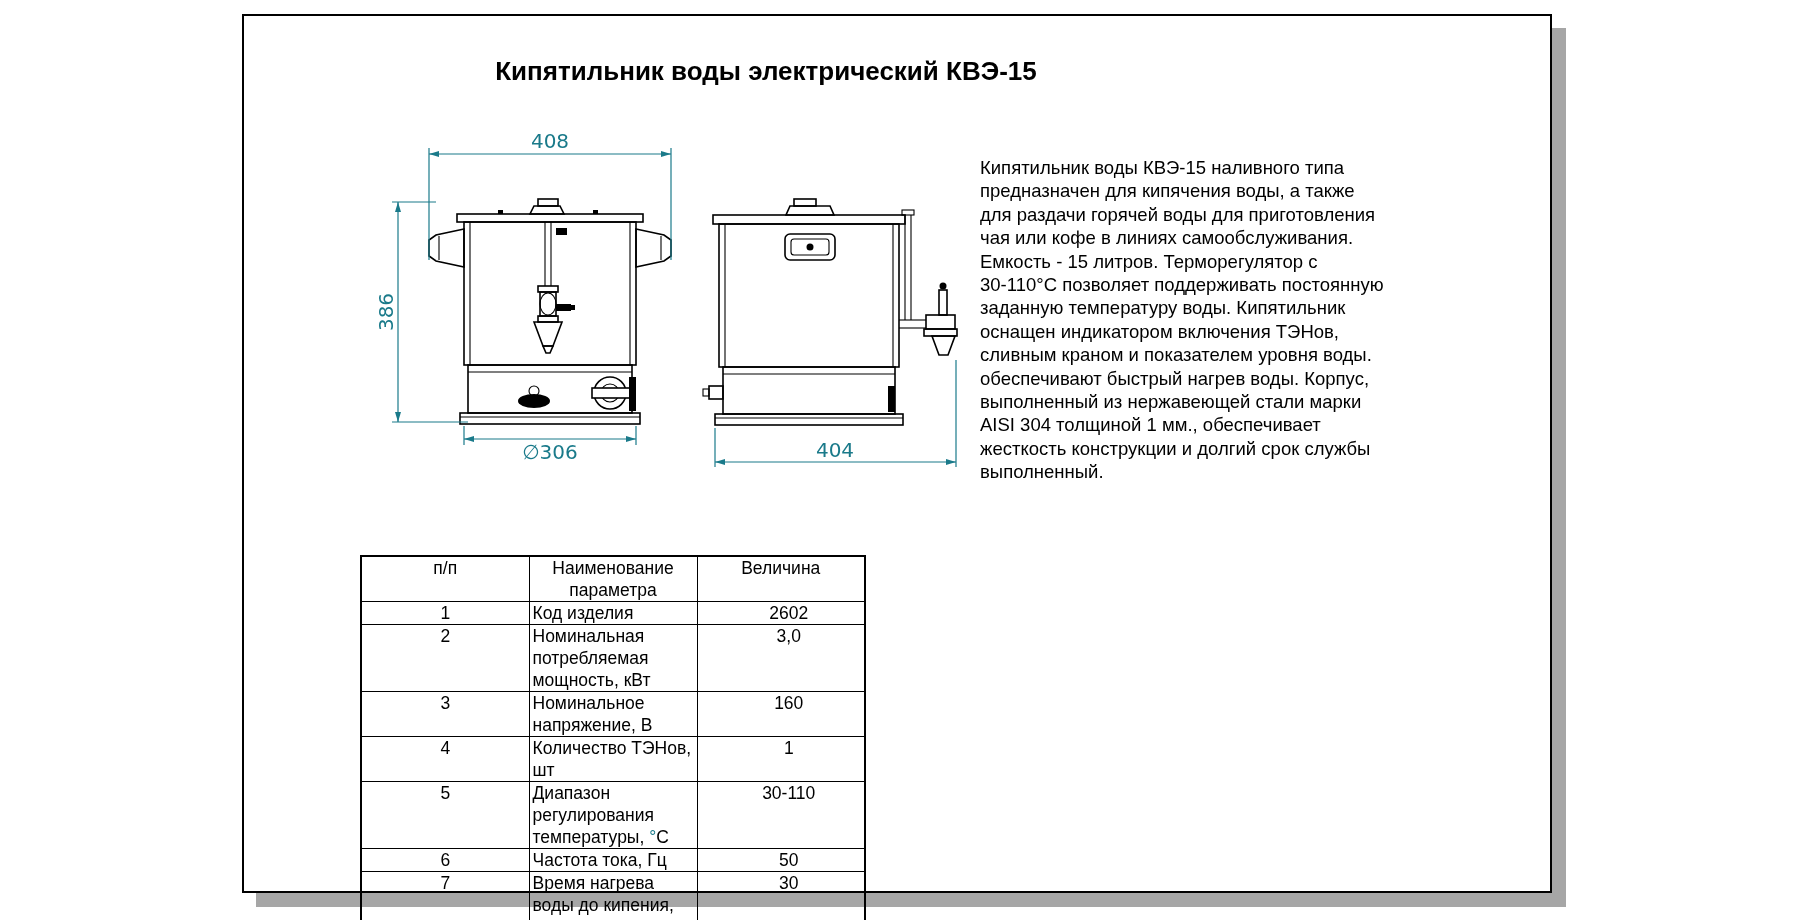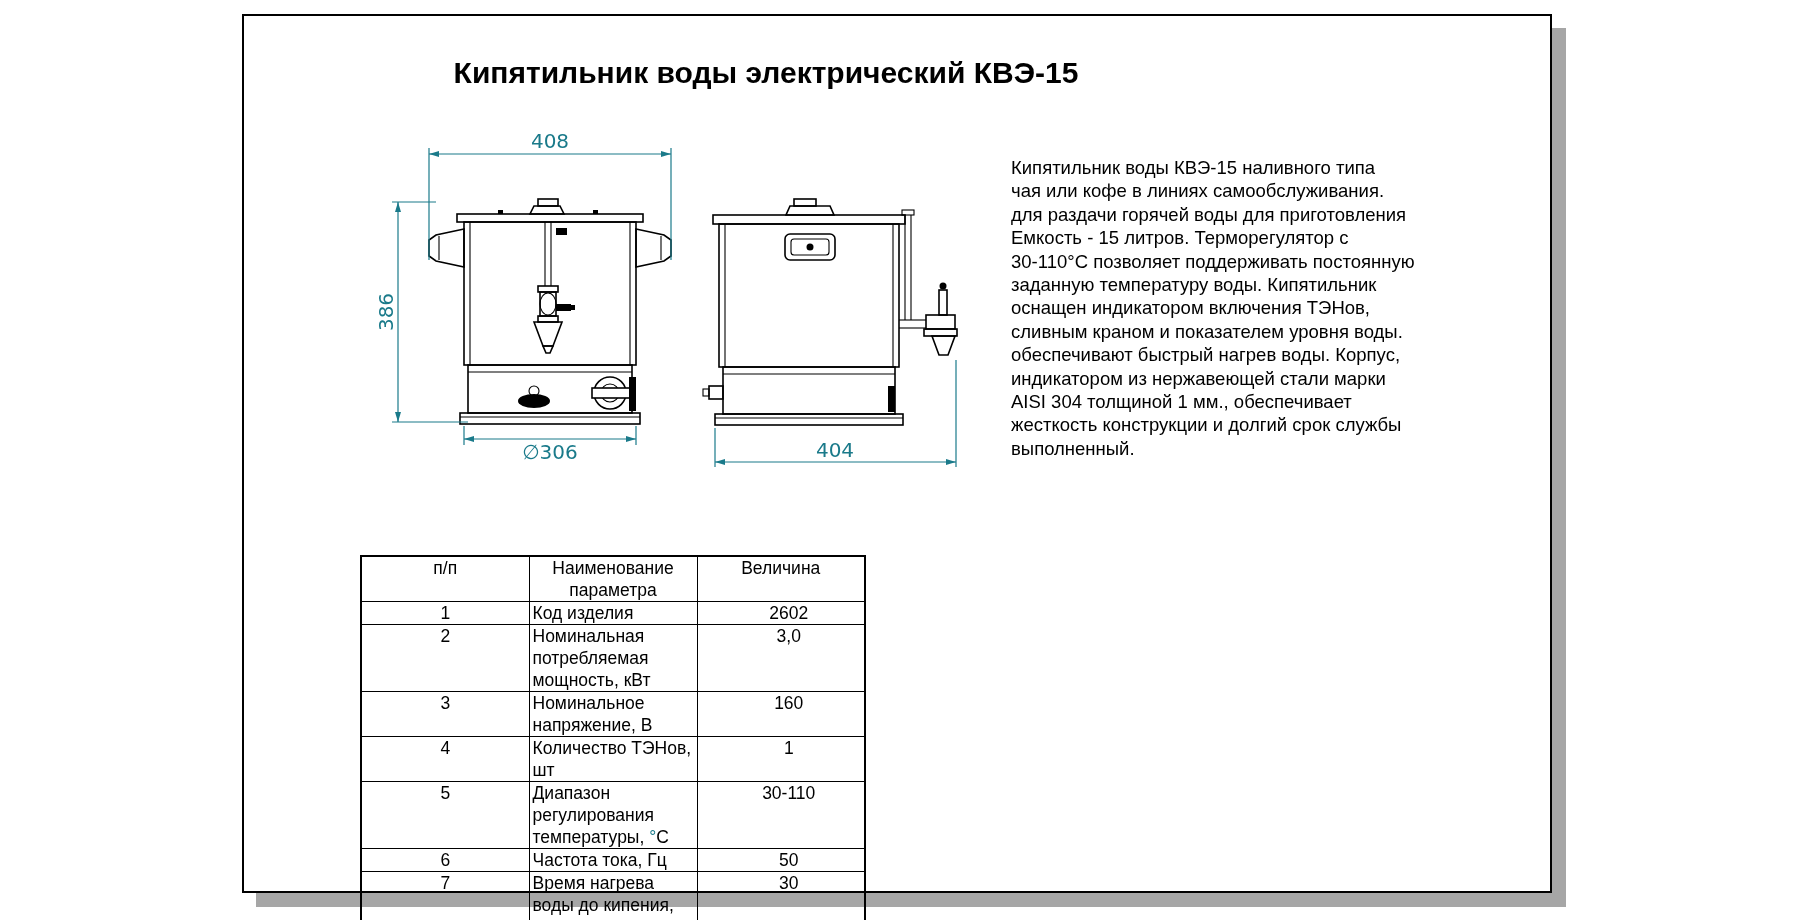--- a/index.html
+++ b/index.html
@@ -4,32 +4,32 @@
 <style>
   * { margin:0; padding:0; box-sizing:border-box; }
   html,body { width:1794px; height:920px; background:#fff; font-family:"Liberation Sans", sans-serif; color:#000; overflow:hidden; }
   .page {
     position:absolute; left:242px; top:14px; width:1310px; height:879px;
     background:#fff; border:2px solid #000;
     box-shadow:14px 14px 0 0 #a6a6a6;
   }
   .title {
     position:absolute; left:0; top:40px; width:1044px;
-    text-align:center; font-size:30px; font-weight:bold; letter-spacing:0;
+    text-align:center; font-size:26px; font-weight:bold; letter-spacing:0;
   }
   .drawing-svg { position:absolute; left:88px; top:94px; }
   .dim-line { stroke:#1a7a8a; stroke-width:1.2; fill:none; }
   .dim-arrow { fill:#1a7a8a; stroke:none; }
   .dim-text { fill:#1a7a8a; font-family:"DejaVu Sans", sans-serif; font-size:20px; text-anchor:middle; }
   .dev { stroke:#000; fill:none; stroke-width:1.6; }
   .dev-thin { stroke:#000; fill:none; stroke-width:1.1; }
   .dev-fill { fill:#000; stroke:none; }
   .dev-white { fill:#fff; stroke:#000; stroke-width:1.6; }
   .description {
-    position:absolute; left:767px; top:140px;
+    position:absolute; left:736px; top:140px;
     font-size:18.5px; line-height:23.4px; white-space:nowrap;
   }
   .spec-table {
     position:absolute; left:116px; top:539px;
     border-collapse:collapse; table-layout:fixed; width:506px;
     font-size:17.5px; border:2px solid #000;
   }
   .spec-table th, .spec-table td {
     border:1.5px solid #000; font-weight:normal;
     line-height:22px; padding:0 3px; vertical-align:top;
@@ -170,29 +170,30 @@
       <line class="dim-line" x1="624" y1="250" x2="624" y2="357"></line>
       <line class="dim-line" x1="383" y1="352" x2="624" y2="352"></line>
       <polygon class="dim-arrow" points="383,352 393,349 393,355"></polygon>
       <polygon class="dim-arrow" points="624,352 614,349 614,355"></polygon>
       <text class="dim-text" x="503" y="347">404</text>
     </g>
   </svg>
 
   <div class="description">
       <div>Кипятильник воды КВЭ-15 наливного типа</div>
+      <div>предназначен для кипячения воды, а также</div>
+      <div>для раздачи горячей воды для приготовления</div>
       <div>чая или кофе в линиях самообслуживания.</div>
-      <div>для раздачи горячей воды для приготовления</div>
       <div>Емкость - 15 литров. Терморегулятор с</div>
       <div>30-110°С позволяет поддерживать постоянную</div>
       <div>заданную температуру воды. Кипятильник</div>
       <div>оснащен индикатором включения ТЭНов,</div>
       <div>сливным краном и показателем уровня воды.</div>
       <div>обеспечивают быстрый нагрев воды. Корпус,</div>
-      <div>индикатором из нержавеющей стали марки</div>
+      <div>выполненный из нержавеющей стали марки</div>
       <div>AISI 304 толщиной 1 мм., обеспечивает</div>
       <div>жесткость конструкции и долгий срок службы</div>
       <div>выполненный.</div>
     </div>
 
   <table class="spec-table">
     <thead>
       <tr>
         <th>п/п</th>
         <th>Наименование параметра</th>

